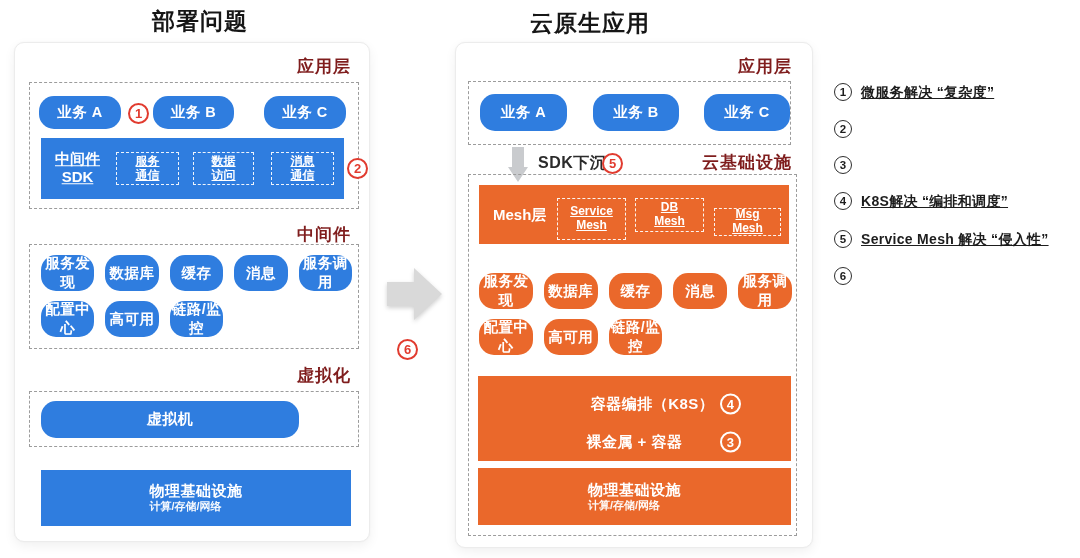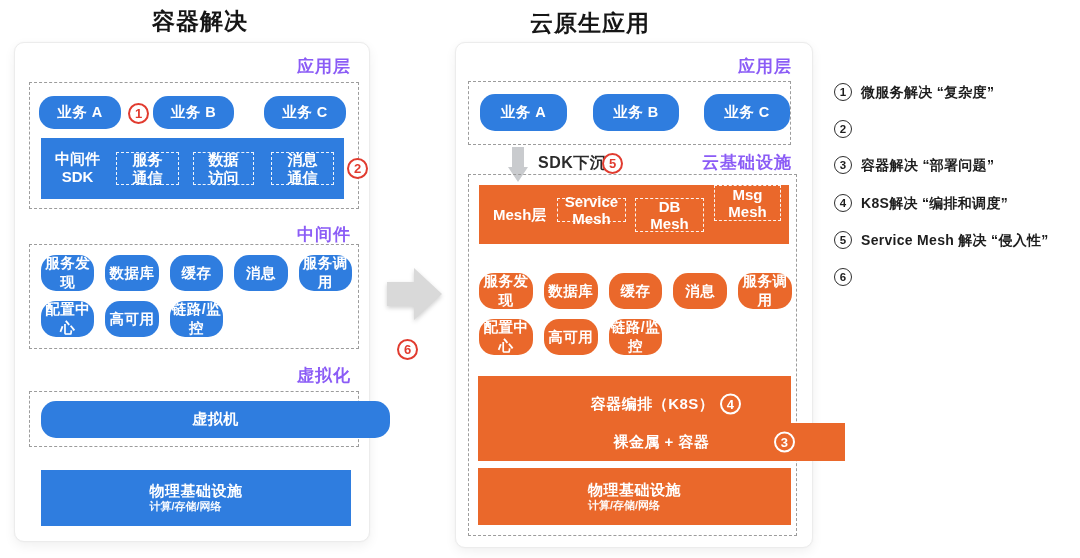--- a/index.html
+++ b/index.html
@@ -11,45 +11,45 @@
   .abs{position:absolute;}
   .title{
     position:absolute; font-size:23px; font-weight:bold; color:#161616;
     text-align:center; letter-spacing:1px;
   }
   .panel{
     position:absolute; background:#fff; border:1px solid #ececec; border-radius:10px;
     box-shadow:0 4px 12px rgba(0,0,0,.06), 0 0 2px rgba(0,0,0,.04);
   }
   .layer-label{
-    position:absolute; font-size:17px; font-weight:bold; color:#8b5cf6;
+    position:absolute; font-size:17px; font-weight:bold; color:#7f1d1d;
     letter-spacing:1px;
   }
   .dashed{
     position:absolute; border:1px dashed #9c9c9c; box-sizing:border-box;
   }
   .box{
     display:flex; align-items:center; justify-content:center;
     color:#fff; font-weight:bold; font-size:14.5px; text-align:center;
     box-sizing:border-box; letter-spacing:0.5px;border-radius:15px;
   }
   .blue{background:var(--blue);}
   .orange{background:var(--orange);}
   .bigbox{display:block; position:absolute;}
   .bigbox .side-label{
     position:absolute; left:14px; top:50%; transform:translateY(-50%);
     color:#fff; font-weight:bold; font-size:15px; text-align:center; line-height:1.25;
   }
   .subbox{
     position:absolute; border:1px dashed rgba(255,255,255,.92);
     display:flex; align-items:center; justify-content:center;
-    color:#fff; font-weight:bold; font-size:15px; line-height:1.15; text-align:center;
+    color:#fff; font-weight:bold; font-size:12px; line-height:1.15; text-align:center;
     box-sizing:border-box;
   }
-  .preline{white-space:pre-line;}
+  .preline{white-space:pre-line;text-decoration:underline;}
   .mwgrid{
     position:absolute; display:grid; grid-template-columns:repeat(5,1fr);
     gap:10px 11px;
   }
   .mwgrid .box{height:36px;}
   .hbar{
     position:absolute; display:flex; align-items:center; justify-content:center;
     color:#fff; font-weight:bold; font-size:15px; box-sizing:border-box; letter-spacing:0.5px;
   }
   .hbar .stack{text-align:left; line-height:1.2;}
@@ -80,21 +80,21 @@
     font-size:14px; font-weight:bold; color:#1d1d1d; line-height:1.45;
     letter-spacing:0.3px;
   }
   .arrow-wrap{position:absolute;}
 </style>
 </head>
 <body>
 
 <div class="canvas">
 
-  <div class="title" style="left:100px;top:6px;width:200px;">容器解决</div>
+  <div class="title" style="left:100px;top:6px;width:200px;">部署问题</div>
   <div class="title" style="left:490px;top:8px;width:200px;">云原生应用</div>
 
   <div class="panel" style="left:14px;top:42px;width:354px;height:498px;">
 
     <div class="layer-label" style="right:18px;top:12px;">应用层</div>
 
     <div class="dashed" style="left:14px;top:39px;width:330px;height:127px;"></div>
 
     <div class="box blue abs" style="left:24px;top:53px;width:82px;height:33px;">业务 A</div>
     <div class="box blue abs" style="left:138px;top:53px;width:81px;height:33px;">业务 B</div>
@@ -127,21 +127,21 @@
       <div class="box blue">服务调用</div>
       <div class="box blue">配置中心</div>
       <div class="box blue">高可用</div>
       <div class="box blue">链路/监控</div>
     </div>
 
     <div class="layer-label" style="right:18px;top:321px;">虚拟化</div>
 
     <div class="dashed" style="left:14px;top:348px;width:330px;height:56px;"></div>
 
-    <div class="box blue abs" style="left:26px;top:358px;width:349px;height:37px;font-size:15px;">虚拟机</div>
+    <div class="box blue abs" style="left:26px;top:358px;width:258px;height:37px;font-size:15px;">虚拟机</div>
 
     <div class="hbar blue" style="left:26px;top:427px;width:310px;height:56px;">
       <div class="stack">
         <div>物理基础设施</div>
         <div class="sub">计算/存储/网络</div>
       </div>
     </div>
   </div>
 
   <div class="arrow-wrap" style="left:387px;top:267px;">
@@ -168,45 +168,45 @@
     </div>
     <div class="abs" style="left:82px;top:110px;font-size:16px;font-weight:bold;color:#2b2b2b;letter-spacing:0.5px;">SDK下沉</div>
     <div class="badge red" style="left:146px;top:110px;">5</div>
 
     <div class="layer-label" style="right:20px;top:108px;margin-left:43px;">云基础设施</div>
 
     <div class="dashed" style="left:12px;top:131px;width:329px;height:362px;"></div>
 
     <div class="bigbox orange" style="left:23px;top:142px;width:310px;height:59px;">
       <div class="side-label">Mesh层</div>
-      <div class="subbox preline" style="left:78px;top:13px;width:69px;height:24px;">Service
+      <div class="subbox preline" style="left:78px;top:13px;width:69px;height:42px;">Service
 Mesh</div>
       <div class="subbox preline" style="left:156px;top:13px;width:69px;height:34px;">DB
 Mesh</div>
-      <div class="subbox preline" style="left:235px;top:0;width:67px;height:36px;">Msg
+      <div class="subbox preline" style="left:235px;top:23px;width:67px;height:28px;">Msg
 Mesh</div>
     </div>
 
     <div class="mwgrid" style="left:23px;top:230px;width:313px;">
       <div class="box orange">服务发现</div>
       <div class="box orange">数据库</div>
       <div class="box orange">缓存</div>
       <div class="box orange">消息</div>
       <div class="box orange">服务调用</div>
       <div class="box orange">配置中心</div>
       <div class="box orange">高可用</div>
       <div class="box orange">链路/监控</div>
     </div>
 
     <div class="hbar orange" style="left:22px;top:333px;width:313px;height:56px;padding-left:36px;">
       <span>容器编排（K8S）</span>
       <span class="badge white">4</span>
     </div>
 
-    <div class="hbar orange" style="left:22px;top:380px;width:367px;height:38px;align-items:center;">
+    <div class="hbar orange" style="left:22px;top:380px;width:313px;height:38px;align-items:center;">
       <span>裸金属 + 容器</span>
       <span class="badge white">3</span>
     </div>
 
     <div class="hbar orange" style="left:22px;top:425px;width:313px;height:57px;">
       <div class="stack">
         <div>物理基础设施</div>
         <div class="sub">计算/存储/网络</div>
       </div>
     </div>
@@ -215,21 +215,20 @@
   <div class="notes" style="left:834px;top:82px;width:246px;">
     <div class="note">
       <span class="badge dark">1</span>
       <span class="note-text preline">微服务解决 “复杂度”</span>
     </div>
     <div class="note">
       <span class="badge dark">2</span>
     </div>
     <div class="note">
       <span class="badge dark">3</span>
-      <span class="note-text preline">容器解决 “部署问题”</span>
     </div>
     <div class="note">
       <span class="badge dark">4</span>
       <span class="note-text preline">K8S解决 “编排和调度”</span>
     </div>
     <div class="note">
       <span class="badge dark">5</span>
       <span class="note-text preline">Service Mesh 解决 “侵入性”</span>
     </div>
     <div class="note">

